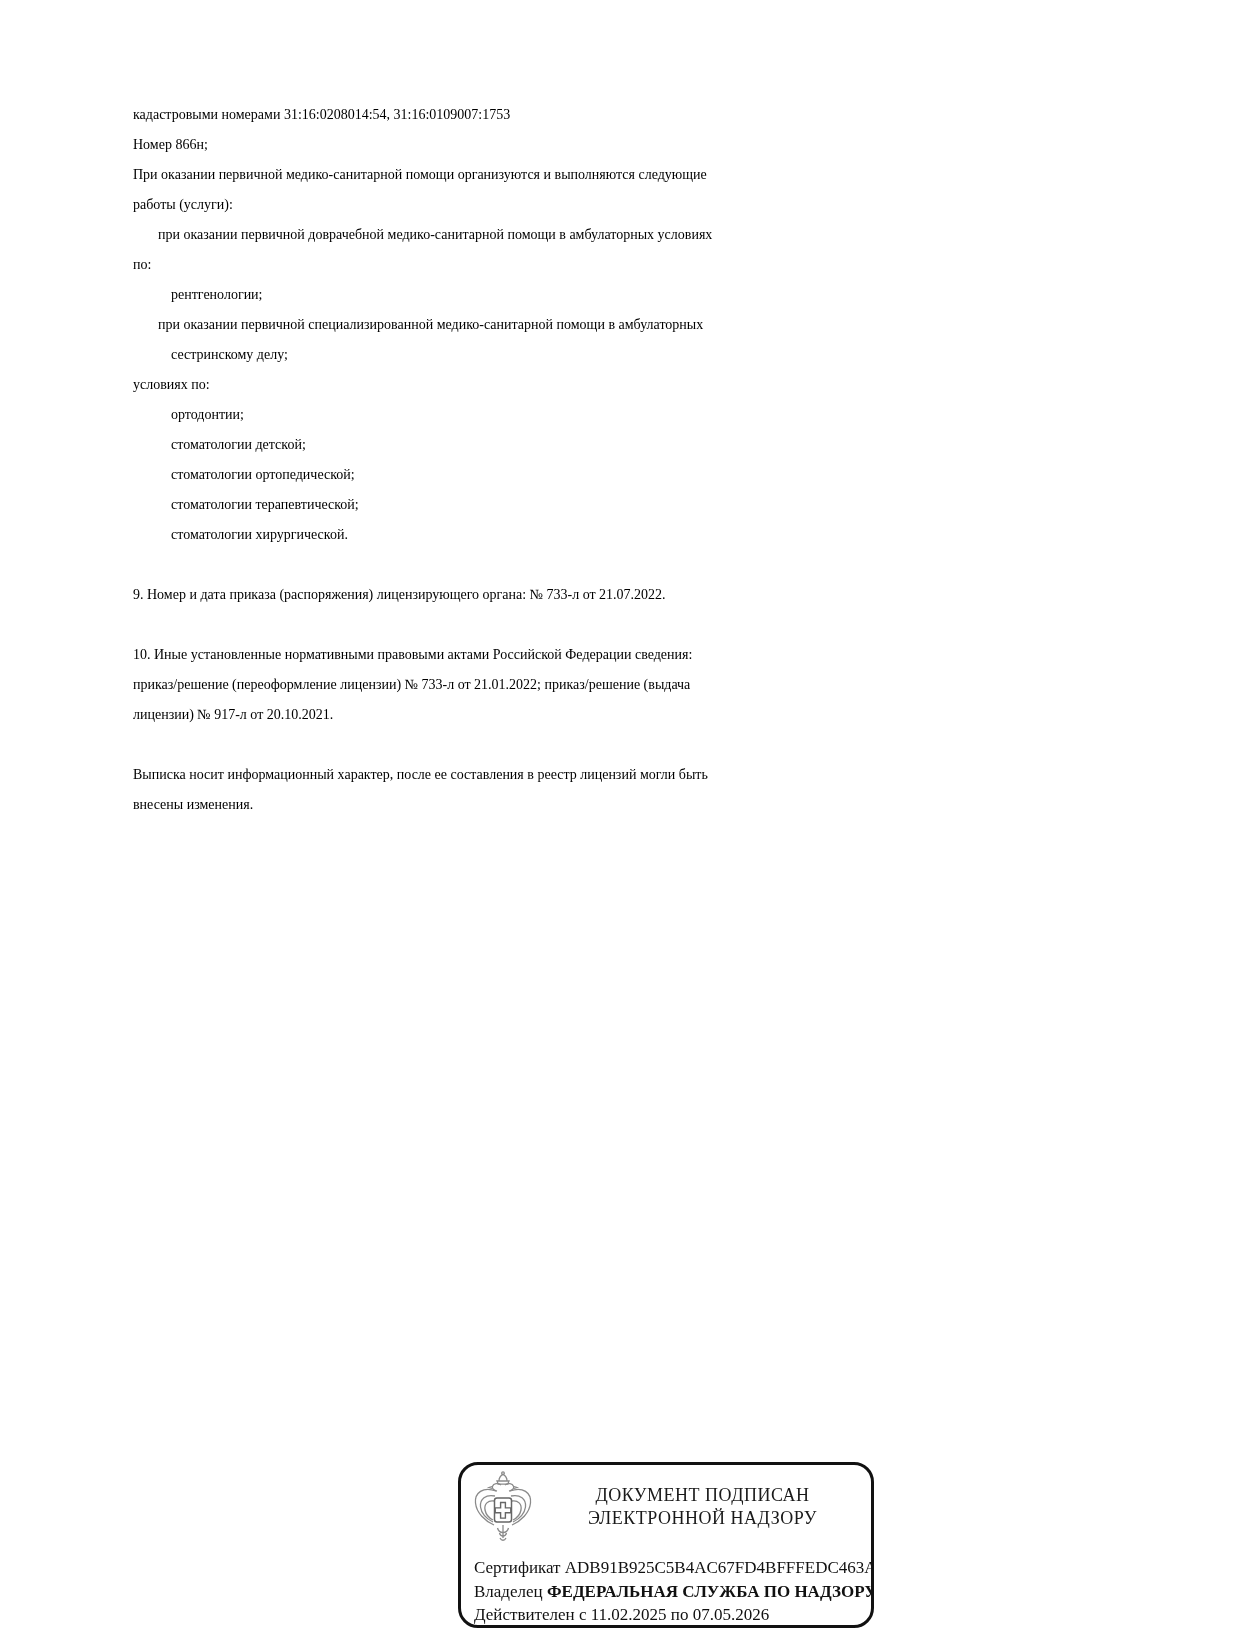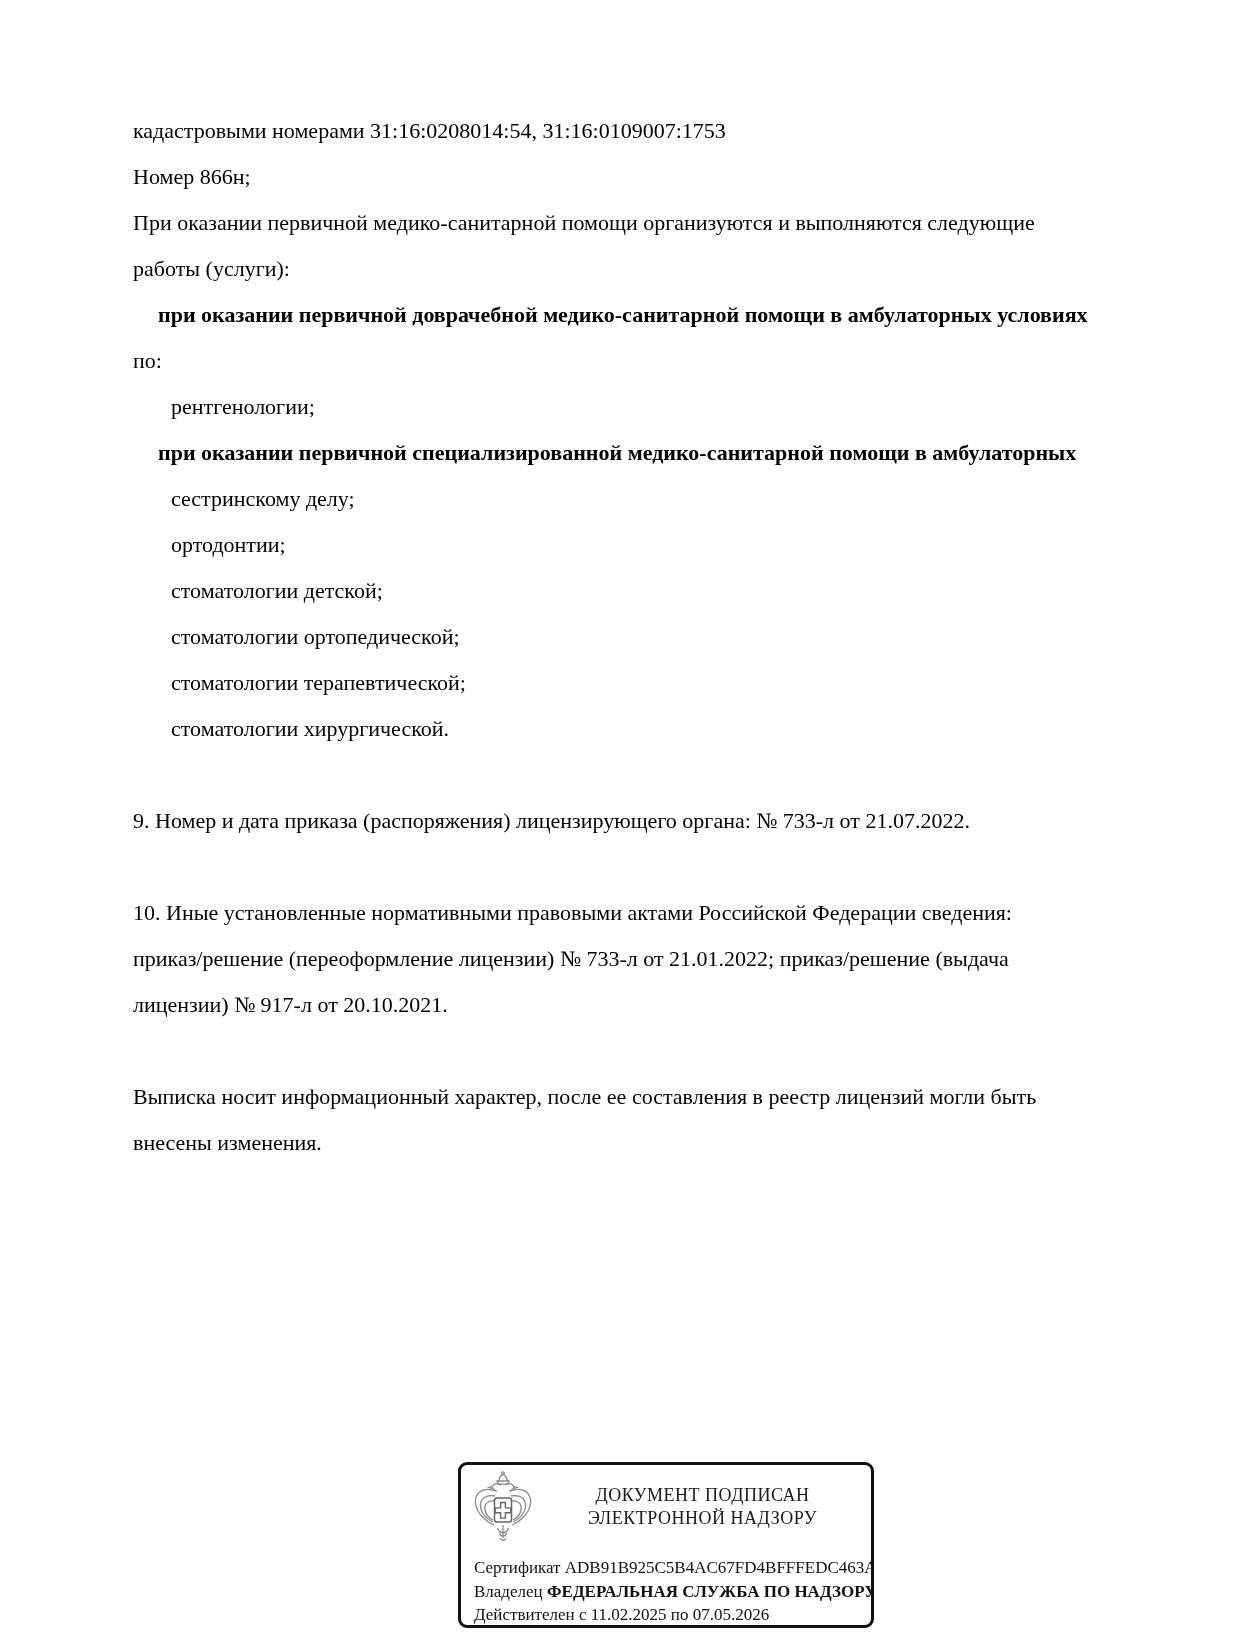--- a/index.html
+++ b/index.html
@@ -13,40 +13,39 @@
     color: #000000;
     overflow: hidden;
   }
   .textblock {
     position: absolute;
     left: 133px;
     top: 100px;
     width: 980px;
   }
   .line {
-    font-size: 22px;
+    font-size: 14px;
     line-height: 30px;
     min-height: 30px;
     white-space: nowrap;
     color: #000;
-    margin-top: 16px;
   }
-  .ind1 { padding-left: 25px; font-weight: bold; }
+  .ind1 { padding-left: 25px; }
   .ind2 { padding-left: 38px; }
 
   
   .stamp {
     position: absolute;
     left: 458px;
     top: 1462px;
     width: 416px;
     height: 166px;
     box-sizing: border-box;
     border: 3px solid #111111;
-    border-radius: 9px;
+    border-radius: 20px;
     background: #ffffff;
     overflow: hidden;
   }
   .stamp-header {
     display: flex;
     align-items: flex-start;
     height: 84px;
   }
   .stamp-emblem {
     flex: 0 0 auto;
@@ -79,20 +78,21 @@
   <div class="textblock">
     <div class="line">кадастровыми номерами 31:16:0208014:54, 31:16:0109007:1753</div>
     <div class="line">Номер 866н;</div>
     <div class="line">При оказании первичной медико-санитарной помощи организуются и выполняются следующие</div>
     <div class="line">работы (услуги):</div>
     <div class="line ind1">при оказании первичной доврачебной медико-санитарной помощи в амбулаторных условиях</div>
     <div class="line">по:</div>
     <div class="line ind2">рентгенологии;</div>
     <div class="line ind1">при оказании первичной специализированной медико-санитарной помощи в амбулаторных</div>
     <div class="line ind2">сестринскому делу;</div>
+    <div class="line">условиях по:</div>
     <div class="line ind2">ортодонтии;</div>
     <div class="line ind2">стоматологии детской;</div>
     <div class="line ind2">стоматологии ортопедической;</div>
     <div class="line ind2">стоматологии терапевтической;</div>
     <div class="line ind2">стоматологии хирургической.</div>
     <div class="line"></div>
     <div class="line">9. Номер и дата приказа (распоряжения) лицензирующего органа: № 733-л от 21.07.2022.</div>
     <div class="line"></div>
     <div class="line">10. Иные установленные нормативными правовыми актами Российской Федерации сведения:</div>
     <div class="line">приказ/решение (переоформление лицензии) № 733-л от 21.01.2022; приказ/решение (выдача</div>

